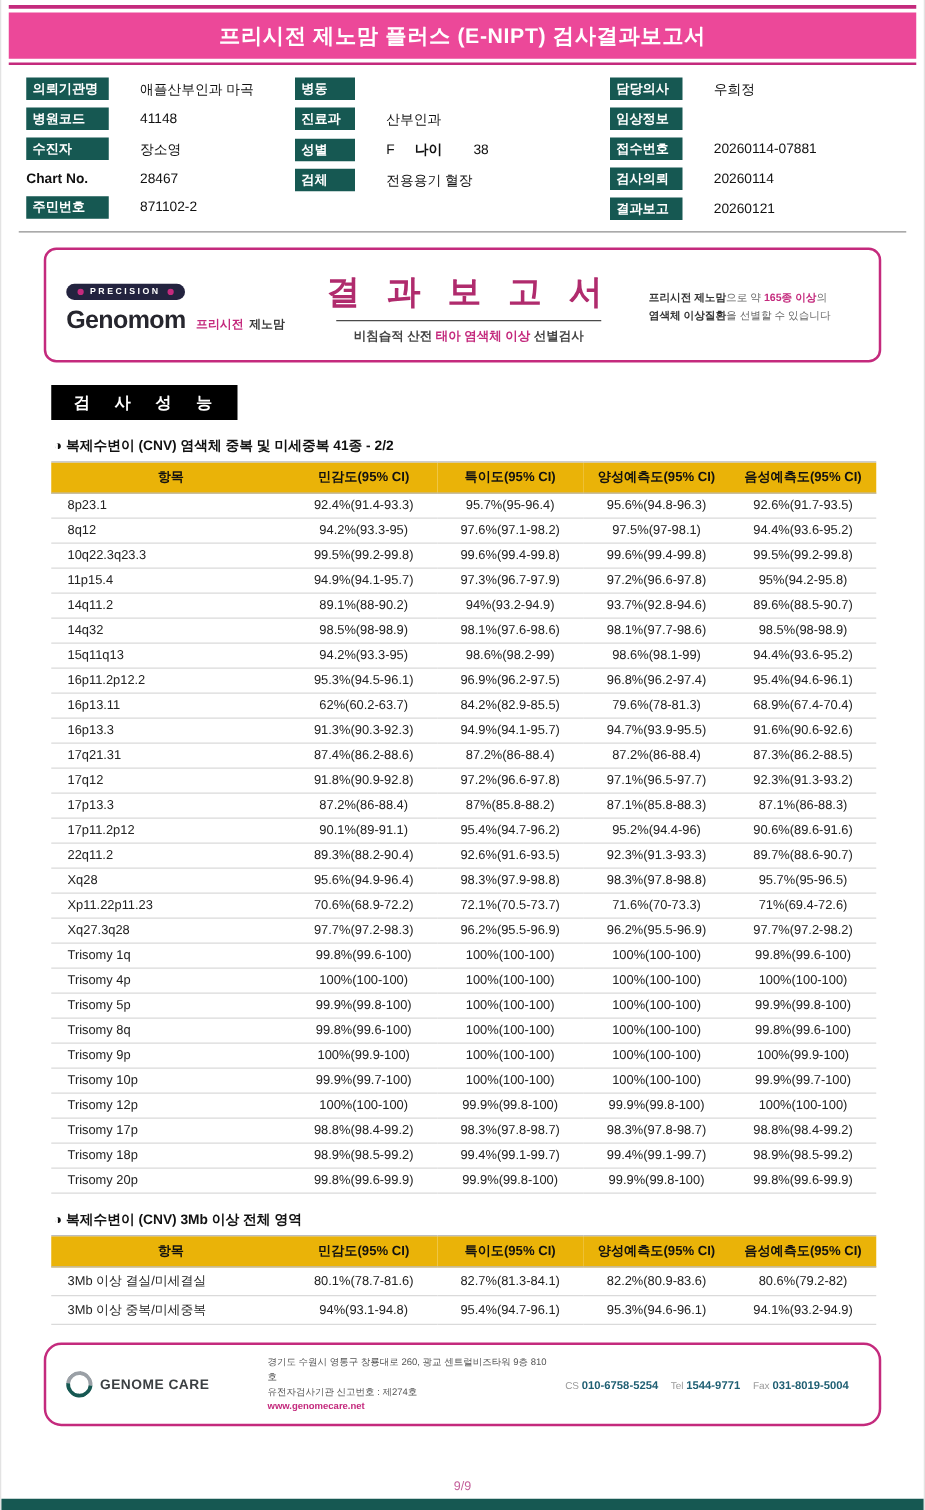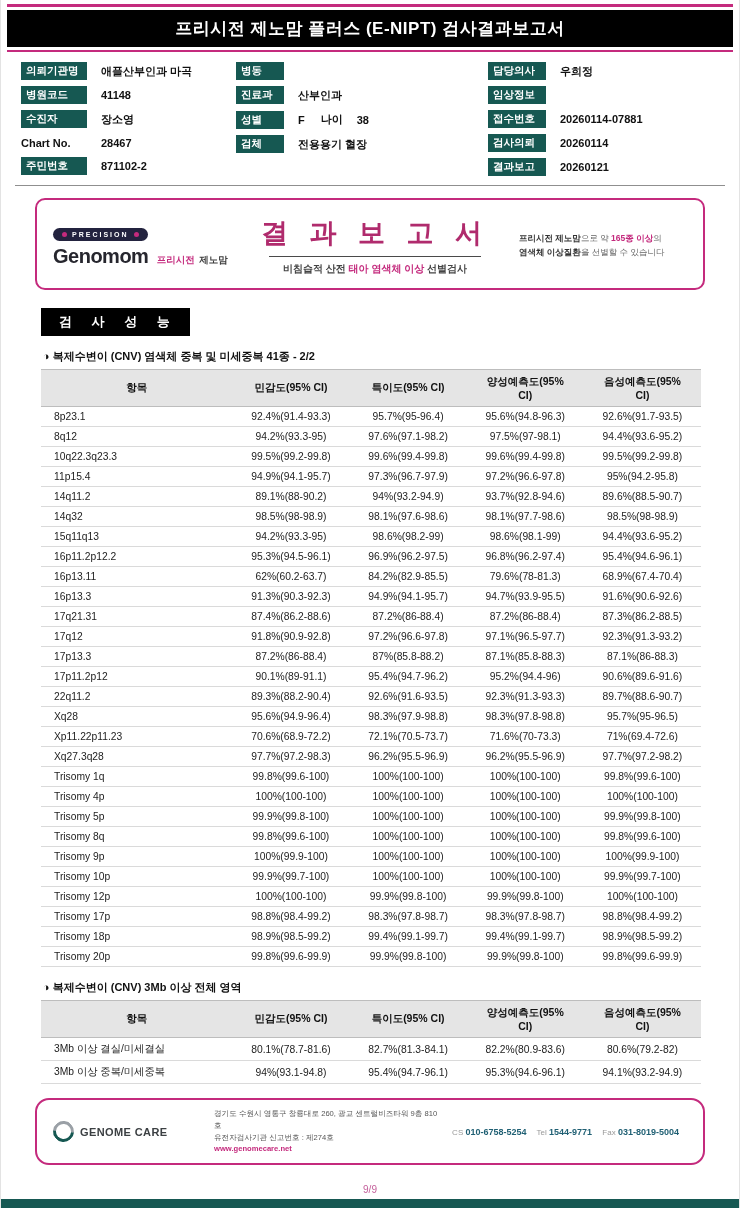--- a/index.html
+++ b/index.html
@@ -7,36 +7,36 @@
   body { font-family: "Liberation Sans", "DejaVu Sans", sans-serif; }
   .page {
     position: relative; width: 740px; height: 1208px; background: #fff;
     border-left: 1px solid #e3e3e3; border-right: 1px solid #e3e3e3; overflow: hidden;
   }
   
   .rule { height: 3px; background: #c42a7d; margin: 0 6px; }
   .rule-top { margin-top: 4px; }
   .rule-bottom { height: 2px; }
   .header-bar {
-    margin: 3px 6px; background: #000000; color: #fff; text-align: center;
+    margin: 3px 6px; background: #ec4899; color: #fff; text-align: center;
     font-weight: bold; font-size: 17px; padding: 7px 0; letter-spacing: 0.5px;
   }
   
   .patient { display: flex; padding: 10px 10px 4px 20px; }
   .pcol { display: flex; flex-direction: column; gap: 6px; }
   .pcol1 { width: 215px; }
   .pcol2 { width: 252px; }
   .pcol3 { flex: 1; }
   .info-row { display: flex; align-items: center; min-height: 17px; }
   .info-chip {
     display: inline-block; background: #165852; color: #fff; font-size: 10.5px;
     font-weight: bold; padding: 2px 5px;
   }
   .info-label-plain { display: inline-block; color: #111; font-size: 11px; font-weight: bold; padding: 2px 0; }
-  .info-value { color: #111; font-size: 11px; margin-left: 14px; font-weight: bold; }
+  .info-value { color: #111; font-size: 11px; margin-left: 25px; }
   .pcol1 .info-row > :first-child { width: 66px; }
   .pcol2 .info-row > :first-child { width: 48px; }
   .pcol3 .info-row > :first-child { width: 58px; }
   .info-row > .info-label-plain:not(:first-child) { margin-left: 16px; }
   .divider { border-top: 1px solid #8f8f8f; margin: 5px 14px 12px; }
   
   .result-box {
     margin: 0 34px; border: 2px solid #c42a7d; border-radius: 10px;
     padding: 12px 16px 10px; display: flex; align-items: center; min-height: 92px;
   }
@@ -62,22 +62,22 @@
   
   .section-wrap { margin: 18px 0 0 40px; }
   .section-bar {
     display: inline-block; background: #000000; color: #fff; font-weight: bold;
     font-size: 13px; letter-spacing: 8px; padding: 5px 12px 5px 18px;
   }
   .table-caption { margin: 13px 0 5px 42px; font-size: 11px; font-weight: bold; color: #111; }
   
   table.perf { width: 660px; margin: 2px 40px 0; border-collapse: collapse; }
   .perf th {
-    background: #e5e5e5; font-size: 10.5px; font-weight: bold; color: #111;
-    padding: 5px 20px; border-top: 1px solid #bdbdbd; border-bottom: 1px solid #bdbdbd;
+    background: #eab308; font-size: 10.5px; font-weight: bold; color: #111;
+    padding: 5px 2px; border-top: 1px solid #bdbdbd; border-bottom: 1px solid #bdbdbd;
   }
   .perf td {
     font-size: 10.3px; color: #222; text-align: center; padding: 4px 2px;
     border-bottom: 1px solid #dadada;
   }
   .perf td:first-child { text-align: left; padding-left: 13px; }
   
   .footer-box {
     margin: 14px 34px 0; border: 2px solid #c42a7d; border-radius: 14px;
     padding: 8px 16px; display: flex; align-items: center; gap: 13px; min-height: 52px;

